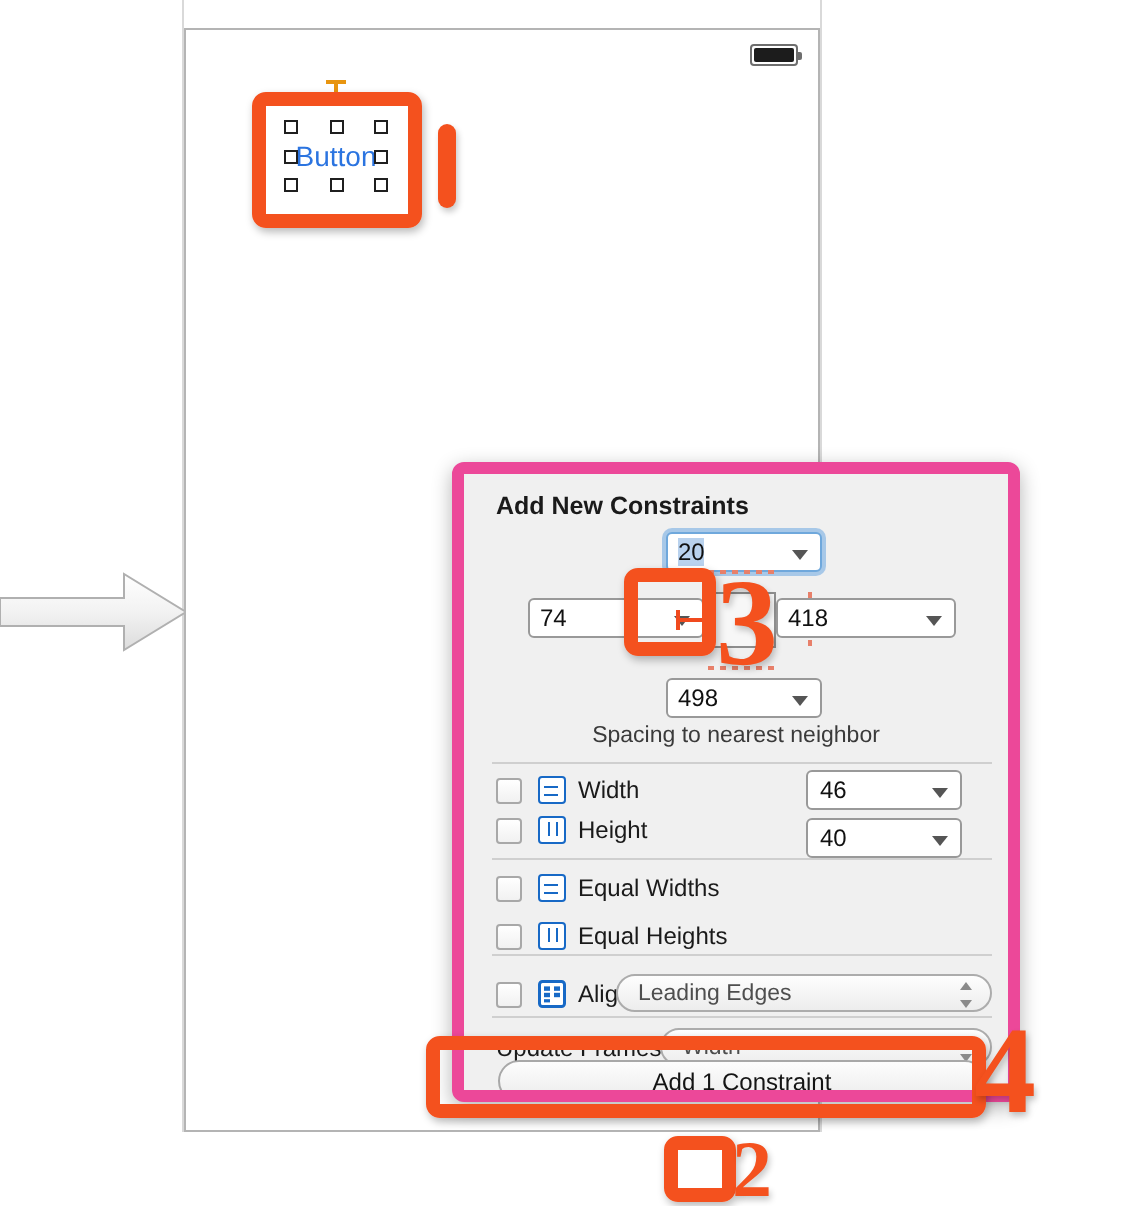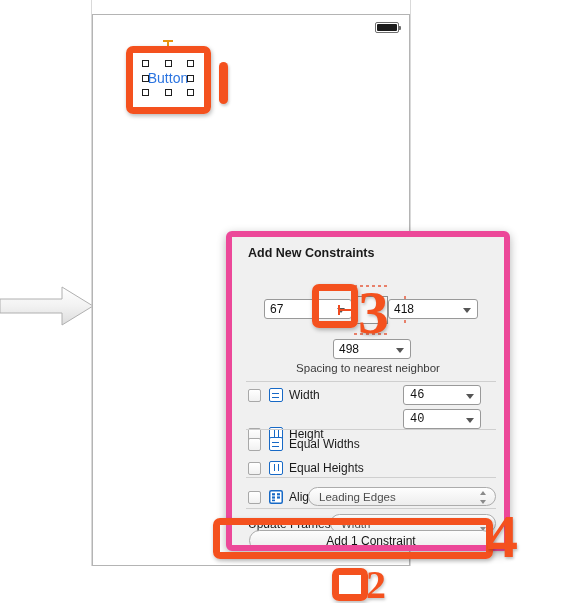--- a/index.html
+++ b/index.html
@@ -303,21 +303,21 @@
   .row {
     position: absolute;
     left: 16px;
     height: 20px;
     display: flex;
     align-items: center;
     font-size: 12px;
     color: #1a1a1a;
   }
   .row-width        { top: 148px; }
-  .row-height       { top: 187px; }
+  .row-height       { top: 168px; }
   .row-equalwidths  { top: 197px; }
   .row-equalheights { top: 221px; }
   .row-align        { top: 250px; }
   .row-updateframes { top: 277px; text-align: center; }
 
   .cbx {
     width: 13px;
     height: 13px;
     background: linear-gradient(#ffffff,#f1f1f1);
     border: 1px solid #a8a8a8;
@@ -368,21 +368,20 @@
     height: 20px;
     background: #ffffff;
     border: 1px solid #999999;
     border-radius: 3px;
     box-sizing: border-box;
     font-size: 12px;
     color: #111111;
     display: flex;
     align-items: center;
     padding-left: 6px;
-    font-family: Liberation Mono, monospace;
   }
   .val-combo .arrow {
     position: absolute;
     right: 6px; top: 8px;
     width: 0; height: 0;
     border-left: 4px solid transparent;
     border-right: 4px solid transparent;
     border-top: 5px solid #555555;
   }
   .val-width  { top: 148px; }
@@ -499,23 +498,27 @@
       <span class="handle h-bc"></span>
       <span class="handle h-br"></span>
     </div>
   </div>
 
   <div class="constraint-stub"></div>
 
   <div class="popover">
     <div class="pop-title">Add New Constraints</div>
 
+    <div class="combo combo-top focused">
+      <span class="sel-text">20</span>
+      <span class="arrow"></span>
+    </div>
 
     <div class="combo combo-left">
-      <span>67</span>
+      <span>74</span>
       <span class="arrow"></span>
     </div>
 
     <div class="cwidget">
       <div class="dash dash-top"></div>
       <div class="dash dash-bottom"></div>
       <div class="inner-box"></div>
       <div class="dash dash-right"></div>
       <div class="ibeam-left"></div>
     </div>

